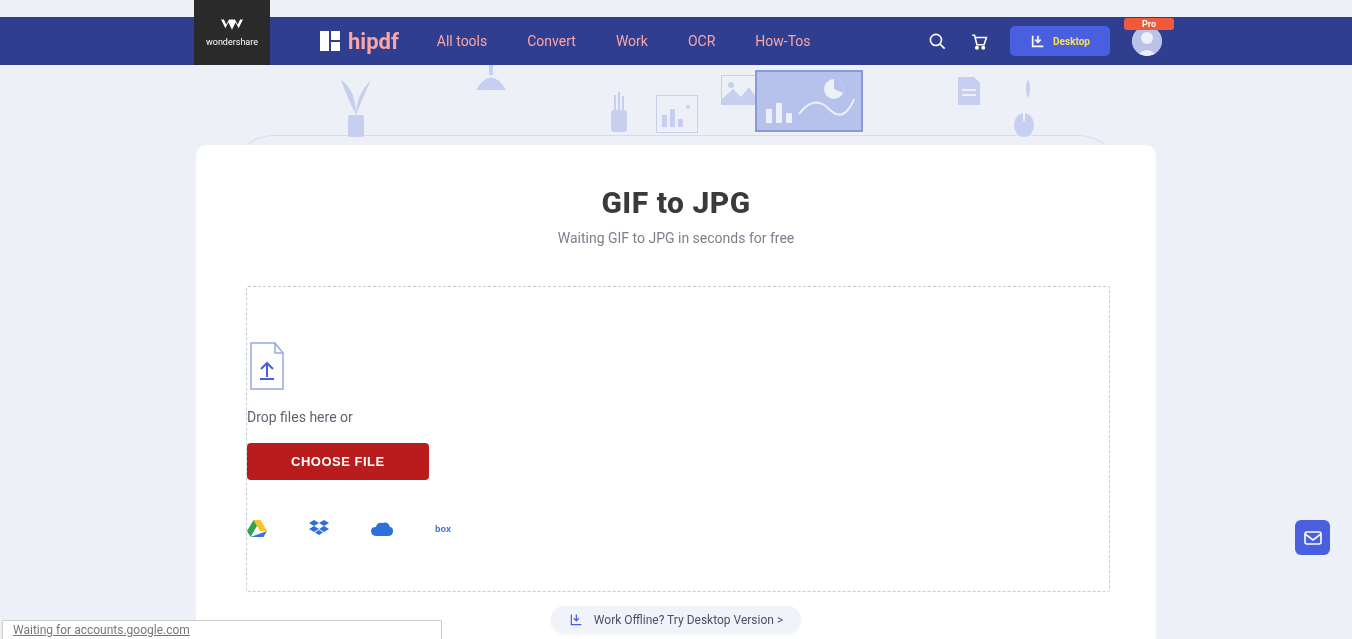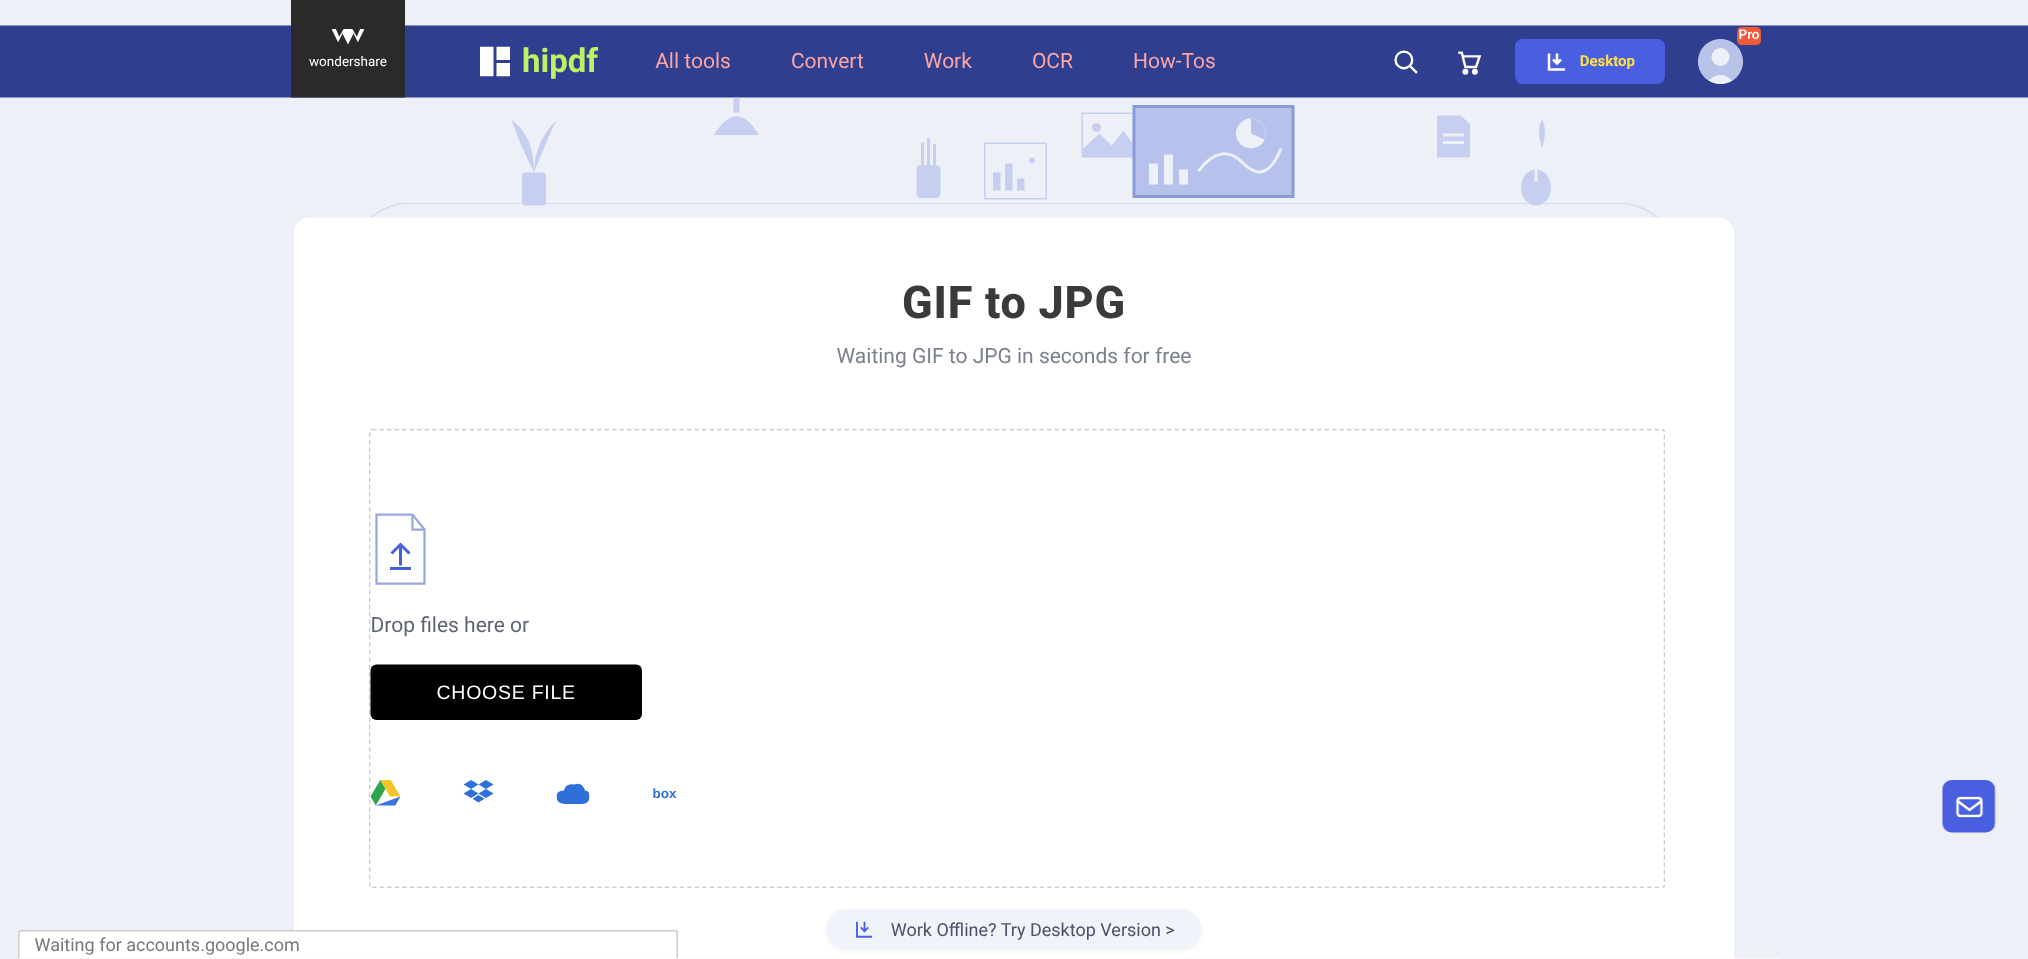--- a/index.html
+++ b/index.html
@@ -39,21 +39,21 @@
   margin-left: 280px;
   display: flex;
   align-items: center;
   gap: 20px;
   width: 100%;
 }
 .logo {
   display: flex;
   align-items: center;
   gap: 8px;
-  color: #bef264;
+  color: #fca5a5;
   font-weight: 700;
   font-size: 22px;
   margin-right: 18px;
   padding-left: 40px;
 }
 .logo-mark {
   width: 20px; height: 20px;
   display: inline-block;
 }
 .nav { display: flex; gap: 40px; }
@@ -82,21 +82,21 @@
 .avatar {
   width: 30px; height: 30px; border-radius: 50%;
   background: #b9c3e8;
   display: flex; align-items: center; justify-content: center;
   overflow: hidden;
 }
 .pro-badge {
   position: absolute; top: -8px; right: -12px;
   background: #f05a3a; color: #fff;
   font-size: 9px; font-weight: 600;
-  padding: 1px 1px; border-radius: 3px;
+  padding: 1px 18px; border-radius: 3px;
 }
 .deco-strip {
   position: relative;
   height: 80px;
   margin: 0 auto;
   width: 960px;
 }
 .deco-strip svg { position: absolute; }
 .card-border {
   position: absolute;
@@ -129,23 +129,23 @@
   width: 864px;
   display: flex;
   flex-direction: column;
   align-items: flex-start;
   justify-content: center;
   gap: 18px;
 }
 .upload-page-icon { width: 40px; height: 50px; }
 .drop-text { font-size: 14px; color: #5f6570; }
 .choose-btn {
-  background: #000000;
+  background: #b91c1c;
   color: #fff;
-  font-weight: 400;
+  font-weight: 700;
   letter-spacing: .5px;
   font-size: 13px;
   padding: 11px 44px;
   border: none;
   border-radius: 4px;
   cursor: pointer;
 }
 .cloud-row {
   display: flex;
   gap: 42px;
@@ -174,29 +174,30 @@
   right: 22px;
   top: 520px;
   width: 35px; height: 35px;
   background: #4a5fe0;
   border-radius: 6px;
   display: flex; align-items: center; justify-content: center;
   cursor: pointer;
 }
 .status-bar {
   position: fixed;
-  left: 12px; bottom: 0;
+  left: 2px; bottom: 0;
   background: #fff;
   border: 1px solid #ccc;
   border-bottom: none;
   padding: 2px 10px;
   font-size: 12px;
   color: #777;
   border-radius: 2px 2px 0 0;
   width: 440px;
+  text-decoration: underline;
 }
 </style>
 </head>
 <body>
 
 <div class="topbar-spacer"></div>
 
 <header class="header">
   <div class="wondershare-tab">
     <svg viewBox="0 0 30 18" fill="#fff">

